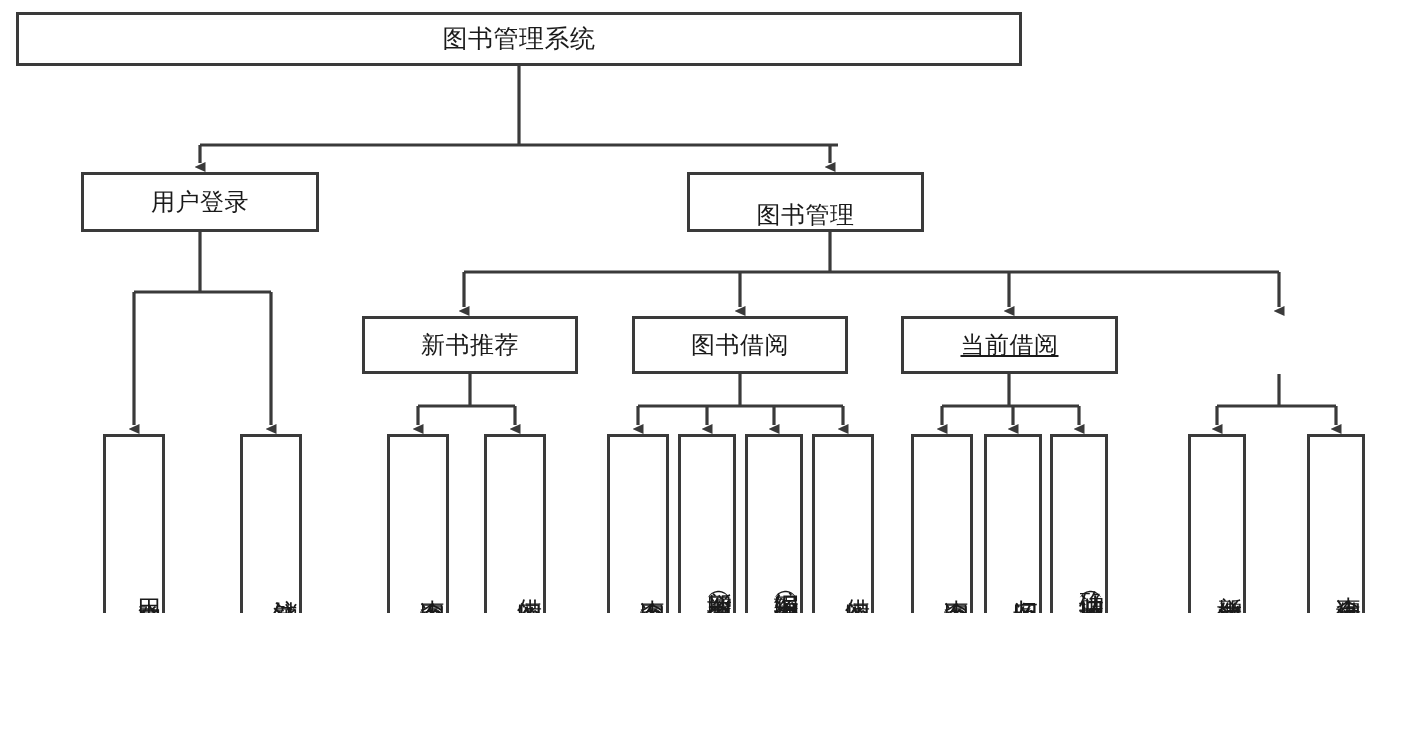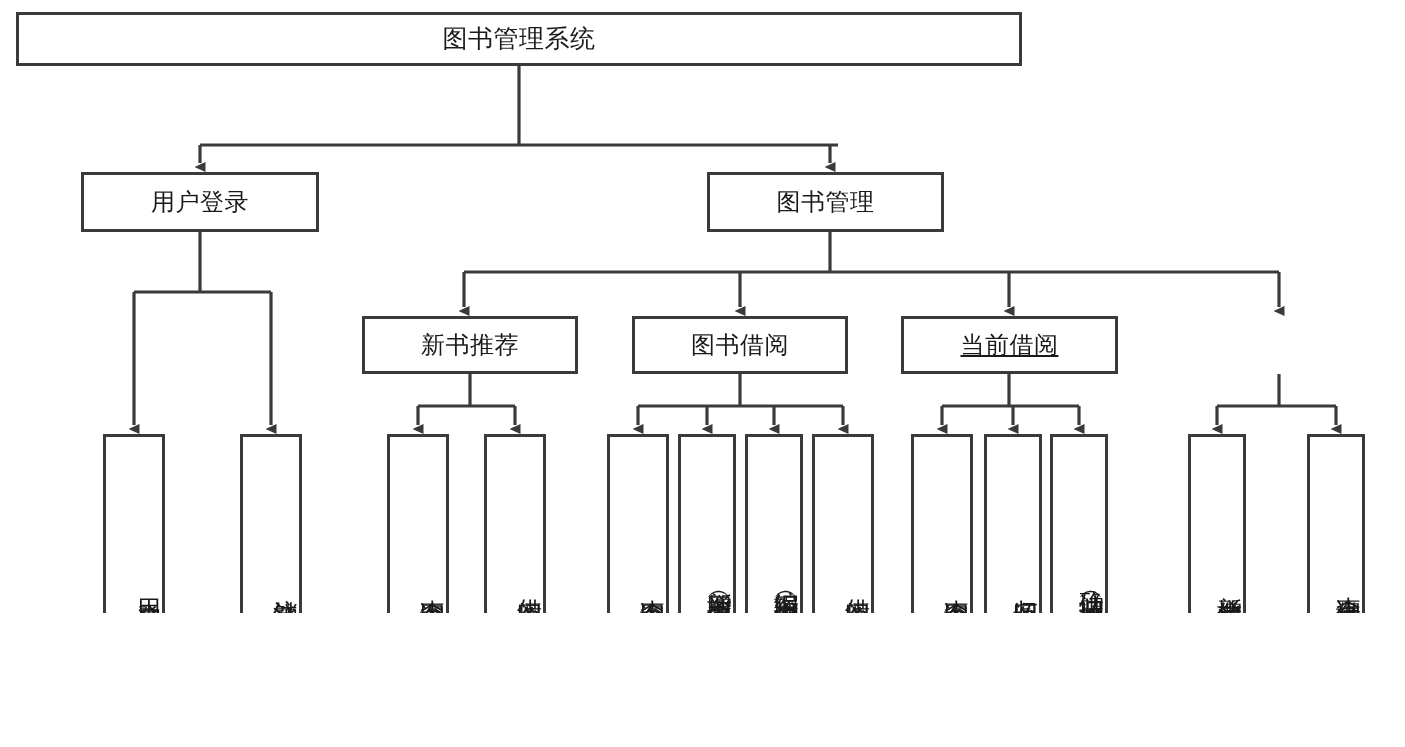--- a/index.html
+++ b/index.html
@@ -125,21 +125,21 @@
     </g>
   </svg>
 
   <div class="node root" style="left:16px; top:12px; width:1006px; height:54px;">
     <span>图书管理系统</span>
   </div>
 
   <div class="node lvl2" style="left:81px; top:172px; width:238px; height:60px;">
     <span>用户登录</span>
   </div>
-  <div class="node lvl2" style="left:707px; top:172px; width:237px; height:60px;">
+  <div class="node lvl2" style="left:687px; top:172px; width:237px; height:60px;align-items:flex-end;">
     <span>图书管理</span>
   </div>
 
   <div class="node lvl3" style="left:632px; top:316px; width:216px; height:58px;">
     <span>图书借阅</span>
   </div>
   <div class="node lvl3" style="left:362px; top:316px; width:216px; height:58px;">
     <span>新书推荐</span>
   </div>
   <div class="node lvl3" style="left:901px; top:316px; width:217px; height:58px;text-decoration:underline;">

